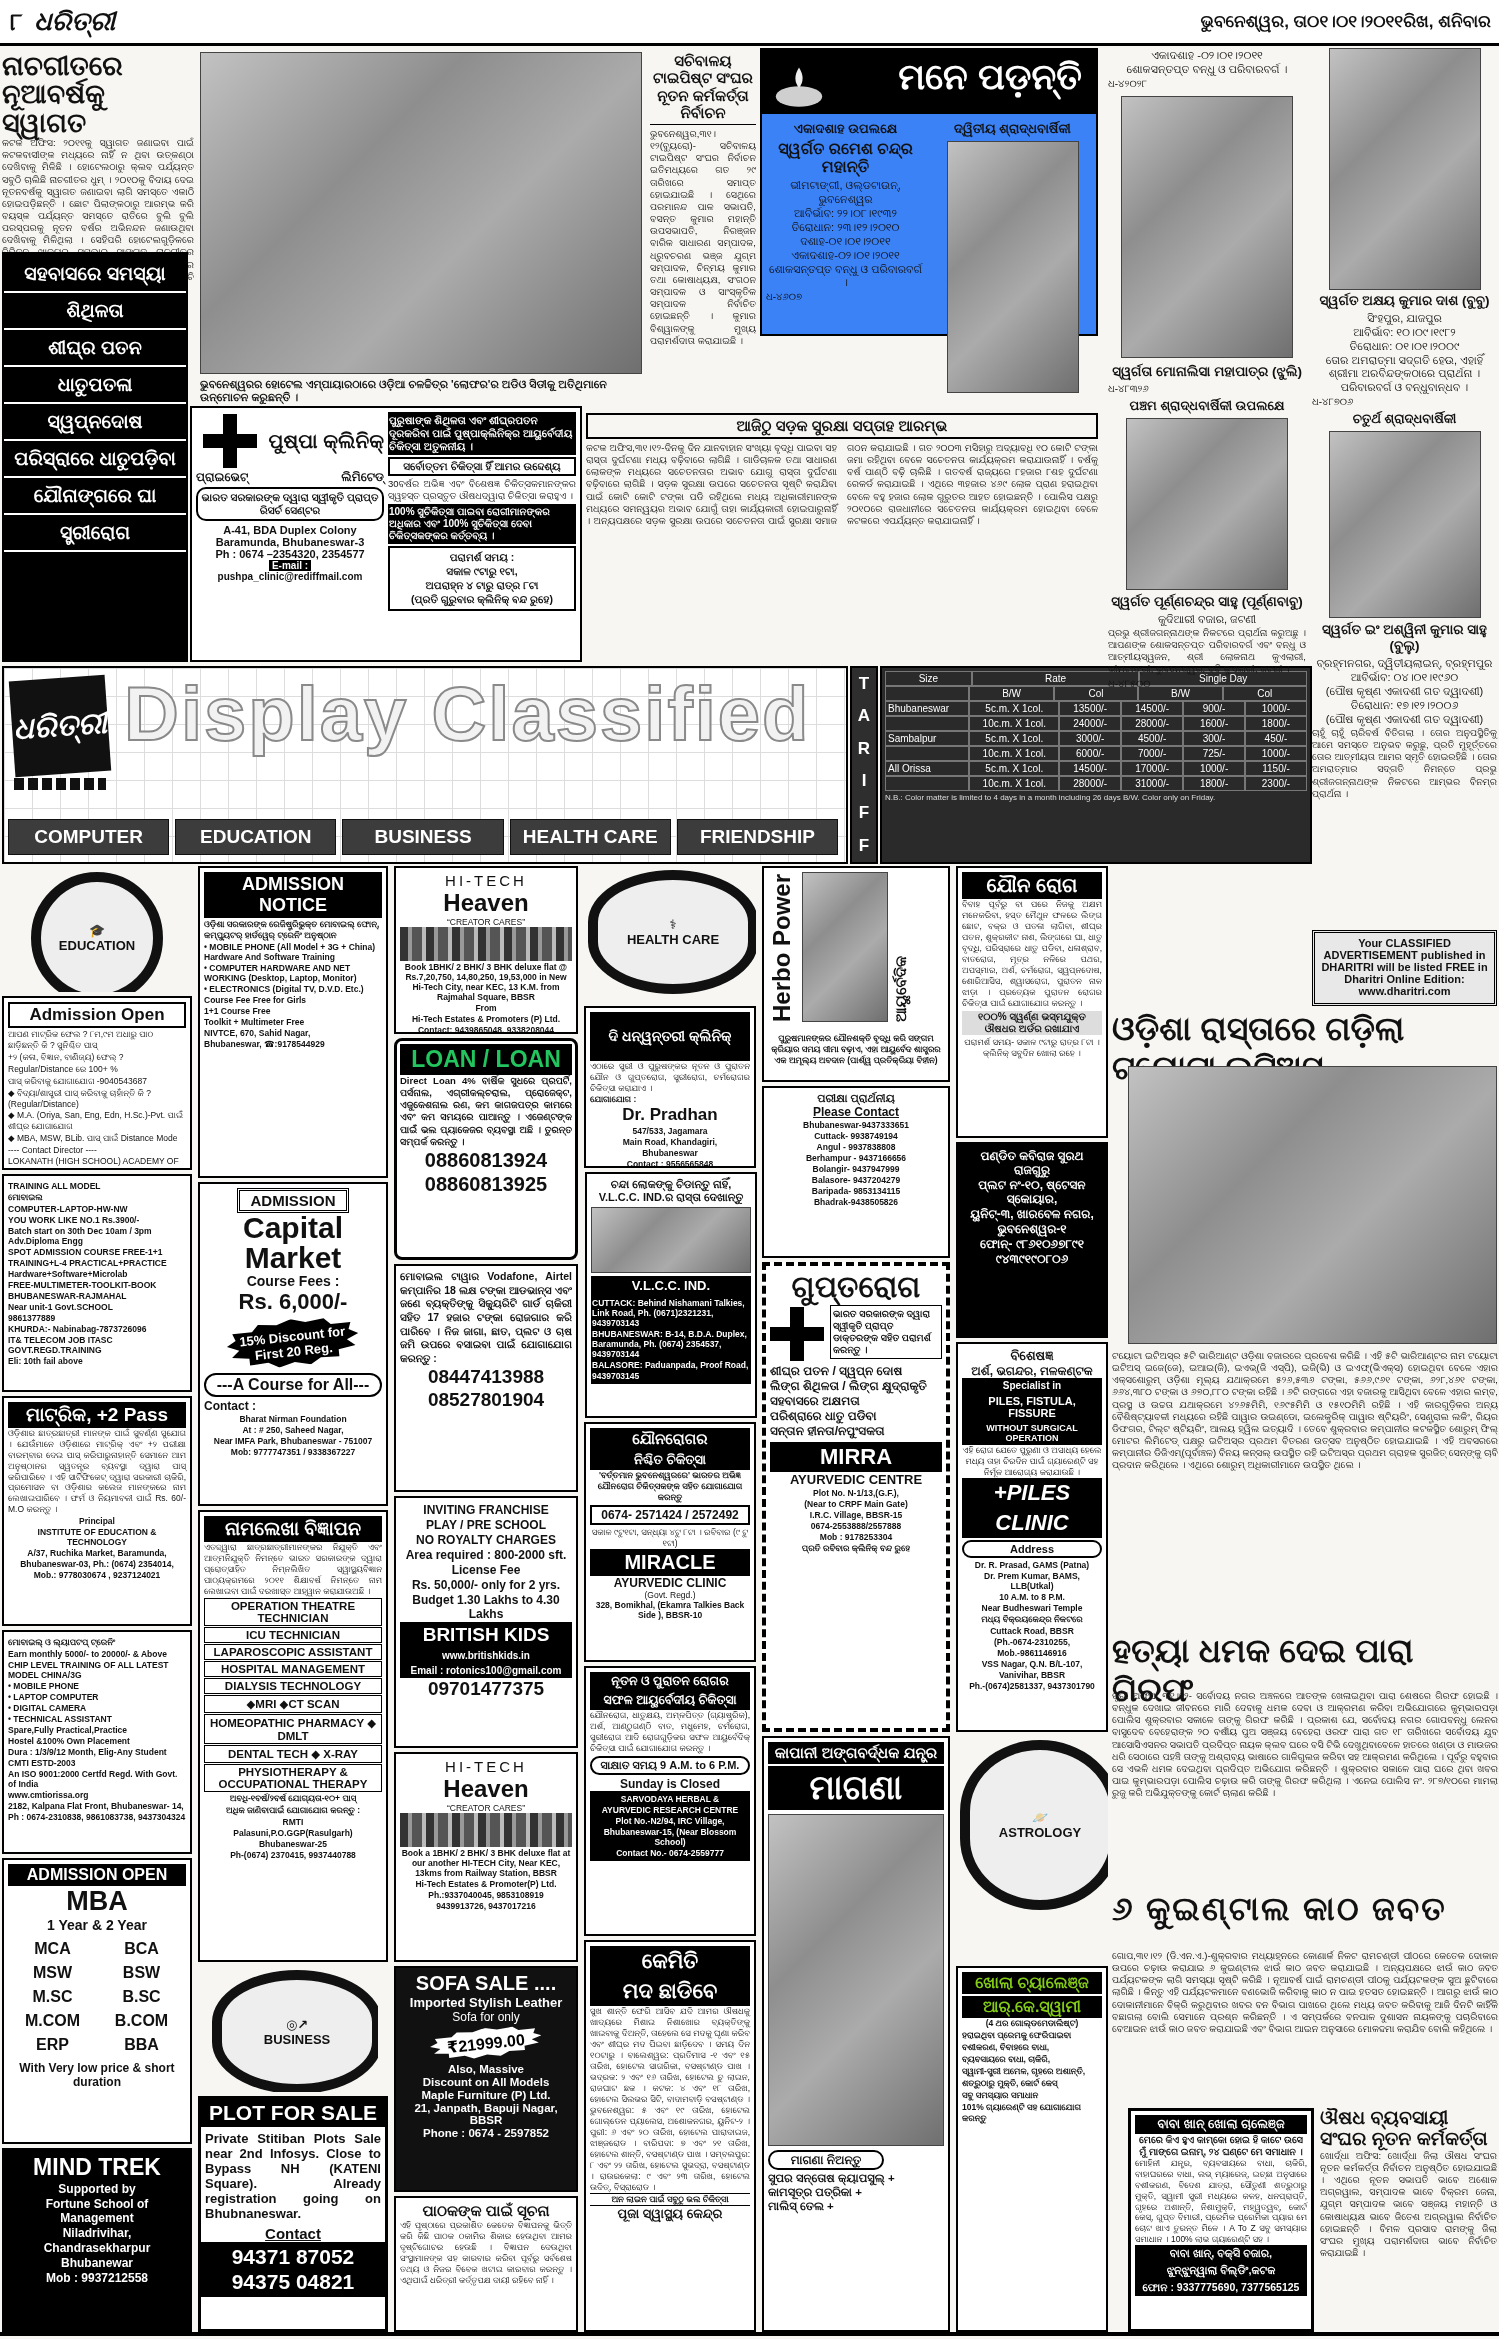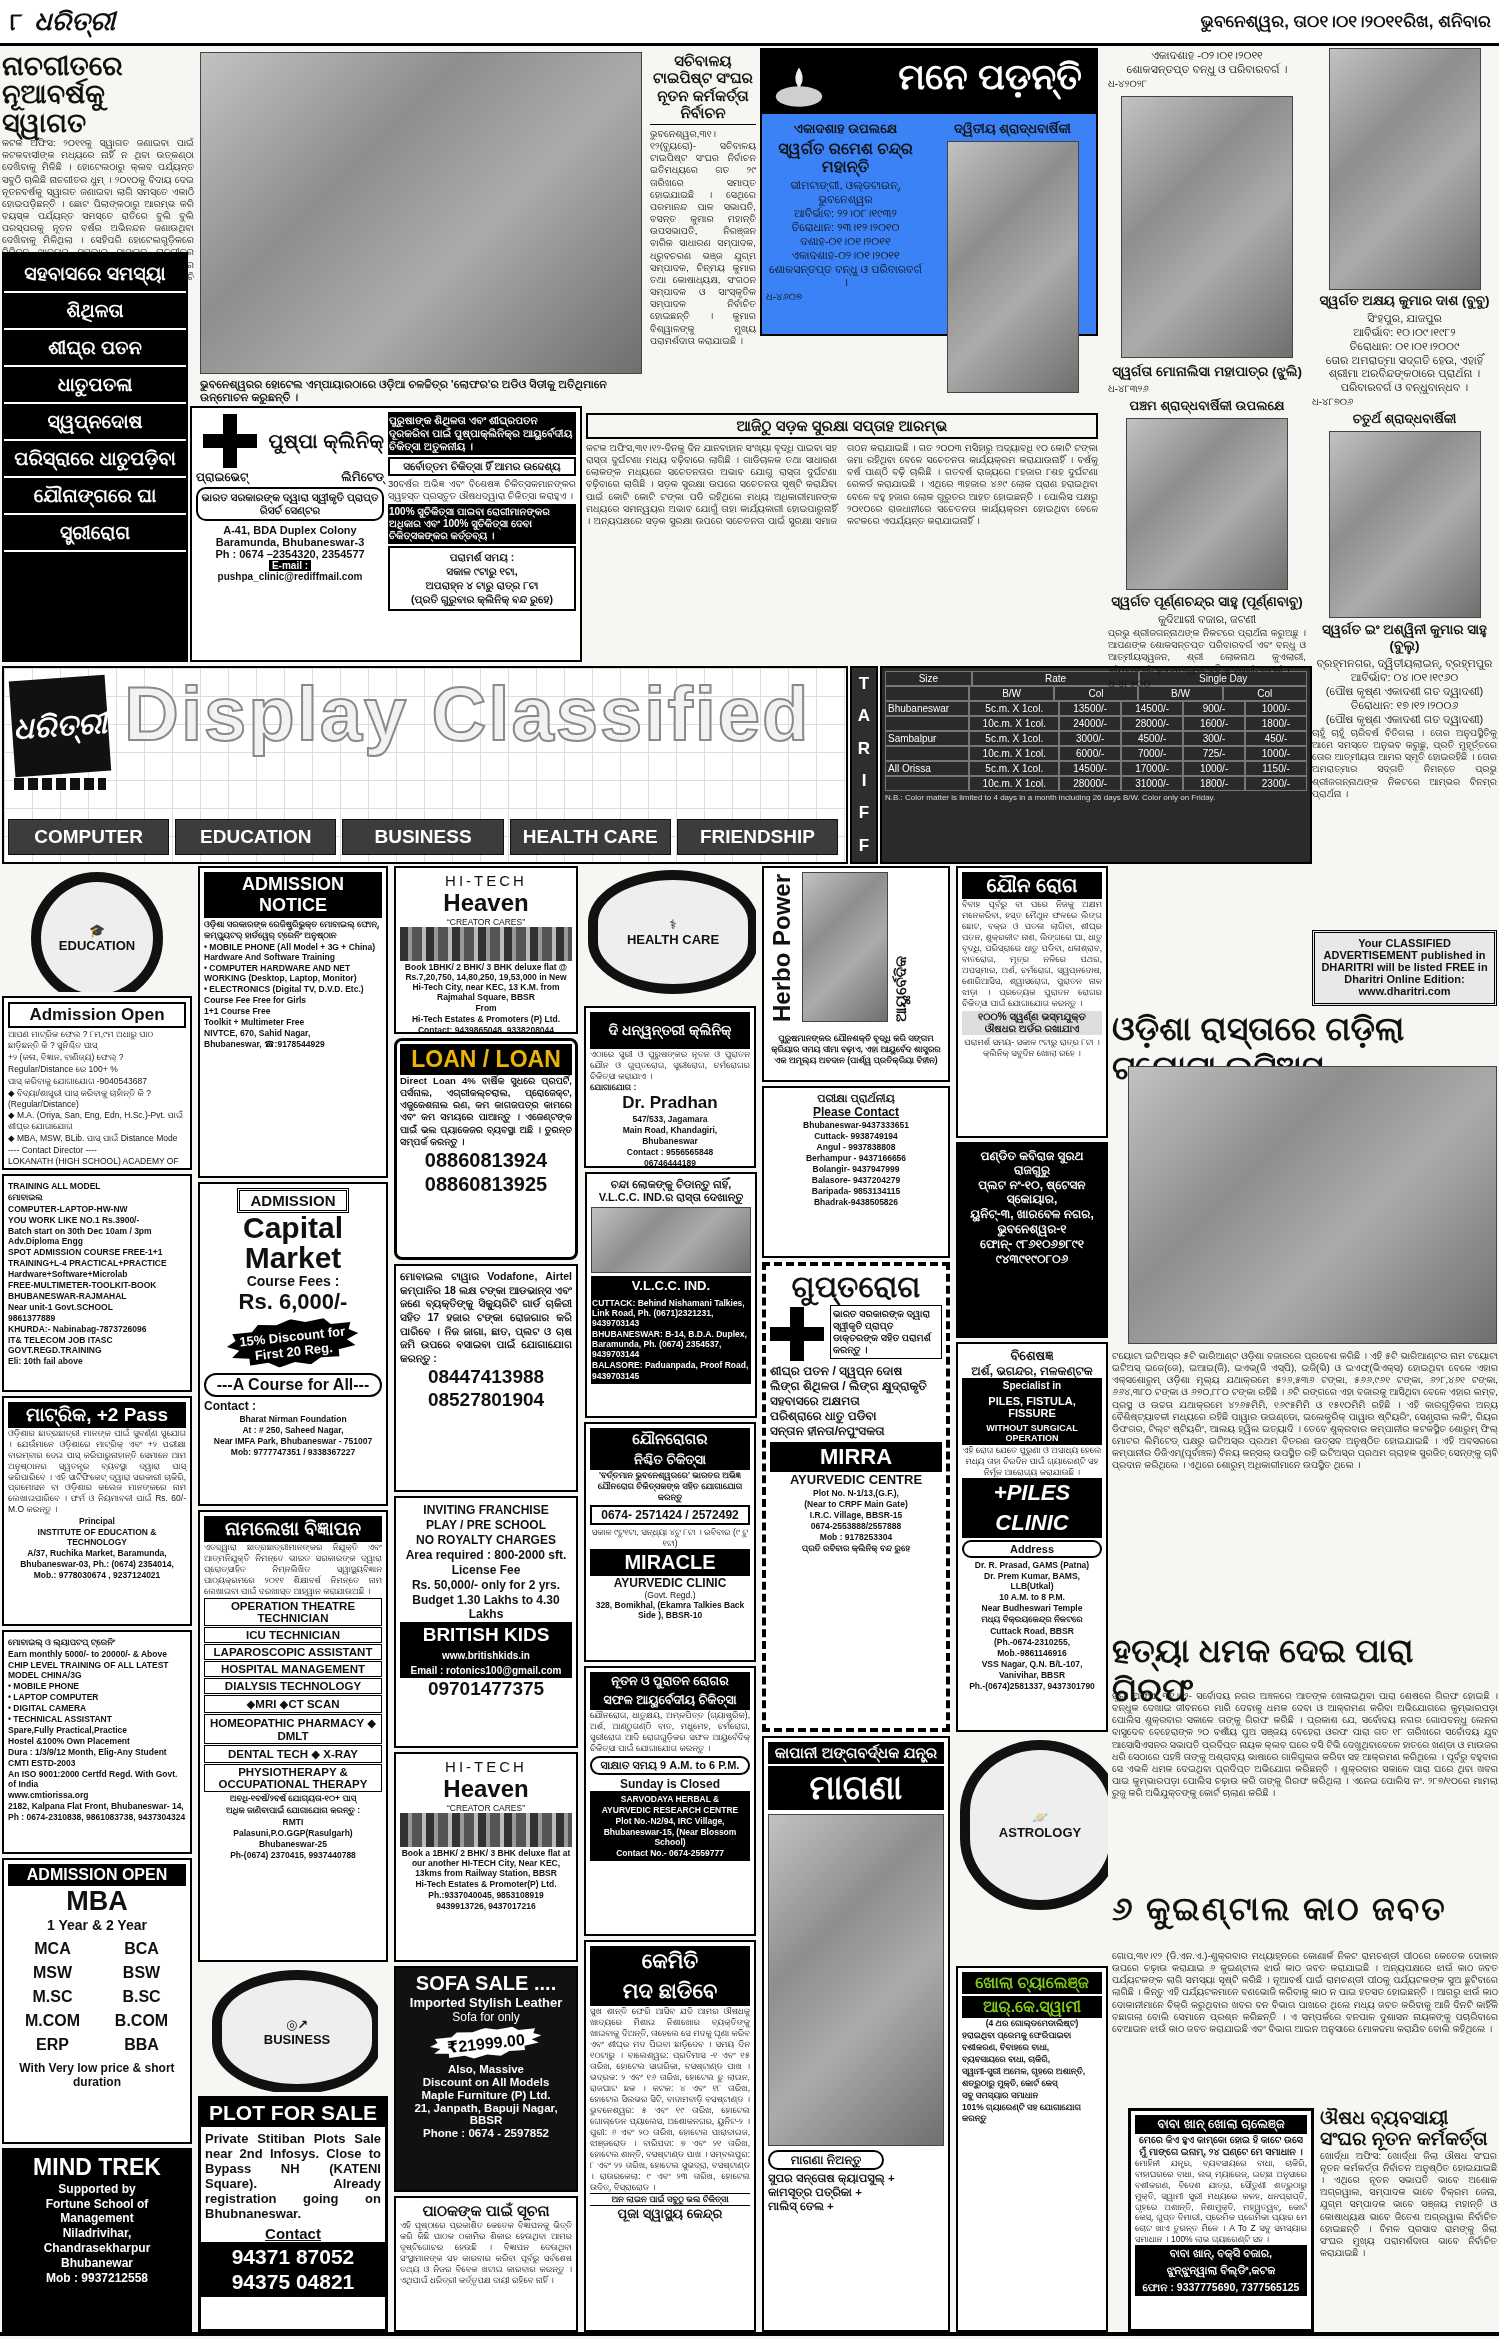--- a/index.html
+++ b/index.html
@@ -106,37 +106,37 @@
   #rmti{left:198px;top:1510px;width:190px;height:452px;}
   #rmti .t{font-size:19px;font-weight:bold;text-align:center;background:#000;color:#fff;padding:2px;}
   #rmti .course{border:1px solid #000;font-weight:bold;text-align:center;font-size:11.5px;margin:1px 0;padding:1px;}
   #bizlogo{left:208px;top:1966px;width:170px;height:126px;border:none;background:transparent;}
   #plot{left:198px;top:2096px;width:190px;height:236px;border:3px solid #000;}
   #plot .t{font-size:21px;font-weight:bold;text-align:center;background:#000;color:#fff;padding:2px;}
   #plot .phones{font-size:21px;font-weight:bold;background:#000;color:#fff;text-align:center;padding:2px;}
   
   #hitech1{left:394px;top:866px;width:184px;height:168px;}
   #loan{left:394px;top:1038px;width:184px;height:222px;border:3px solid #000;border-radius:8px;}
-  #loan .t{font-size:23px;font-weight:bold;background:#000;color:#eab308;text-align:center;padding:2px;}
+  #loan .t{font-size:23px;font-weight:bold;background:#000;color:#22c55e;text-align:center;padding:2px;}
   #loan .phones{font-size:20px;font-weight:bold;text-align:center;}
   #tower{left:394px;top:1264px;width:184px;height:228px;}
   #tower .phones{font-size:19px;font-weight:bold;text-align:center;}
   #franchise{left:394px;top:1496px;width:184px;height:252px;}
   #hitech2{left:394px;top:1752px;width:184px;height:210px;}
   .hitech-brand{text-align:center;font-size:15px;letter-spacing:3px;}
   .hitech-heaven{text-align:center;font-size:24px;font-weight:bold;}
   .buildings{height:34px;background:repeating-linear-gradient(90deg,#333 0 8px,#999 8px 12px,#555 12px 22px,#bbb 22px 26px);}
   #sofa{left:394px;top:1966px;width:184px;height:226px;background:#111;color:#fff;border:2px solid #000;}
   #sofa .t{font-size:20px;font-weight:bold;}
   #reader{left:394px;top:2196px;width:184px;height:136px;}
   #reader .t{font-size:15px;font-weight:bold;text-align:center;}
   
   #hclogo{left:584px;top:866px;width:172px;height:136px;border:none;background:transparent;}
   #dhan{left:584px;top:1006px;width:172px;height:162px;}
-  #dhan .t{font-size:14px;font-weight:bold;text-align:center;background:#000;color:#fff;padding:10px;}
+  #dhan .t{font-size:14px;font-weight:bold;text-align:center;background:#000;color:#fff;padding:16px;}
   #vlcc{left:585px;top:1172px;width:172px;height:246px;}
   #miracle{left:584px;top:1422px;width:172px;height:240px;}
   #sarvo{left:584px;top:1666px;width:172px;height:270px;}
   #alcohol{left:584px;top:1940px;width:172px;height:392px;}
   #alcohol .t{font-size:21px;font-weight:bold;text-align:center;background:#000;color:#fff;padding:3px;}
   
   #herbo{left:762px;top:866px;width:188px;height:216px;display:flex;flex-wrap:wrap;}
   .vert{writing-mode:vertical-rl;transform:rotate(180deg);font-weight:bold;}
   #contacts{left:762px;top:1086px;width:188px;height:172px;}
   #gupta{left:762px;top:1262px;width:188px;height:470px;border:4px dashed #000;}

